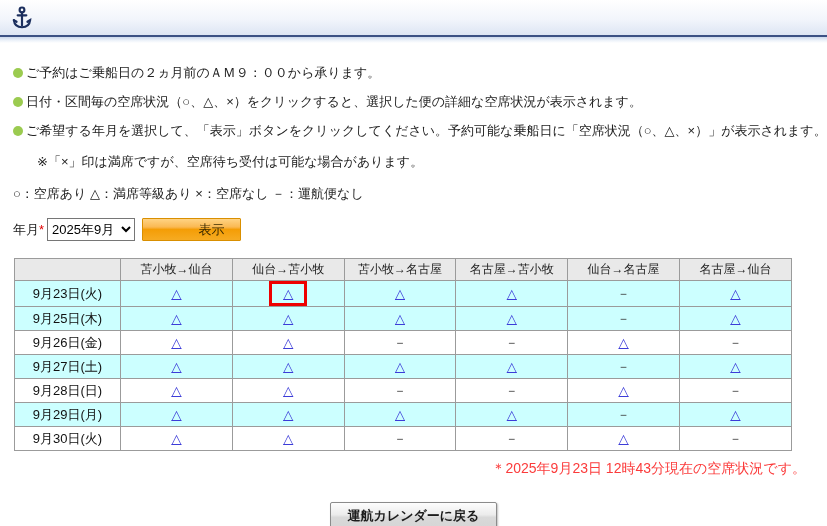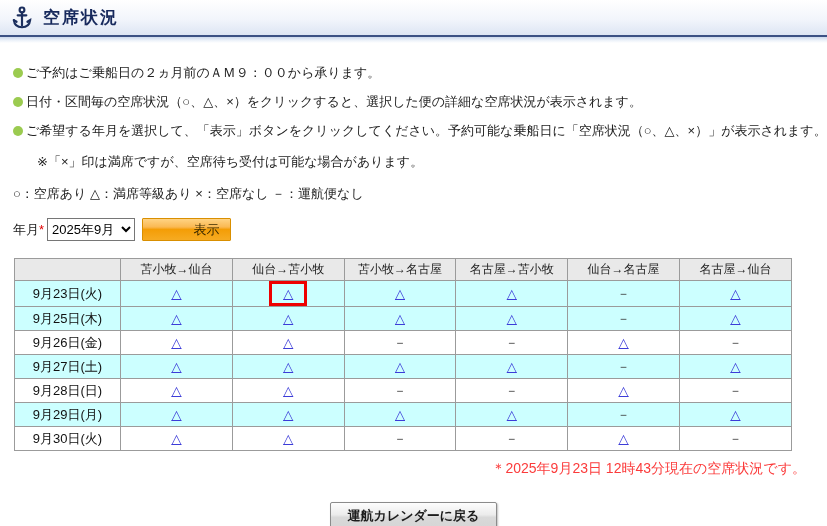--- a/index.html
+++ b/index.html
@@ -38,21 +38,21 @@
   
   .form-row { margin: 15px 0 0 13px; display: flex; align-items: center; }
   .form-label { font-size: 13px; }
   .req-mark { color: #e00000; font-size: 13px; margin-right: 3px; }
   select.month-select {
     width: 88px; height: 23px; font-size: 13px;
     border: 1px solid #767676; background: #fff; margin-right: 7px;
     font-family: inherit;
   }
   .show-button {
-    width: 89px; height: 23px; font-size: 13px; font-family: inherit;
+    width: 99px; height: 23px; font-size: 13px; font-family: inherit;
     color: #3a2a00; cursor: pointer;
     background: linear-gradient(180deg, #ffd383 0%, #fab953 38%, #f49d06 50%, #f6ab22 100%);
     border: 1px solid #d98f00; border-radius: 1px; padding-left: 40px;
   }
   
   table.availability {
     margin: 17px 18px 0 14px;
     border-collapse: collapse; table-layout: fixed; width: 777px;
   }
   table.availability col.date-col { width: 106px; }
@@ -93,21 +93,20 @@
 <div class="page-header">
   <span class="anchor-wrap">
     <svg viewBox="0 0 24 24" width="26" height="26" fill="none" stroke="#1c2f5e" stroke-width="2" stroke-linecap="round">
       <circle cx="12" cy="4.5" r="2.2"></circle>
       <line x1="12" y1="6.7" x2="12" y2="19"></line>
       <line x1="8" y1="9.5" x2="16" y2="9.5"></line>
       <path d="M4.5 14 C5 18.5 8 20.5 12 20.5 C16 20.5 19 18.5 19.5 14 L17 15.5"></path>
       <path d="M4.5 14 L7 15.5"></path>
     </svg>
   </span>
-  <span class="page-title">空席状況</span>
 </div>
 <div class="header-strip"></div>
 
 <div class="notes">
   <div class="note-line">
     <span class="bullet"></span>
     <span>ご予約はご乗船日の２ヵ月前のＡＭ９：００から承ります。</span>
   </div>
   <div class="note-line">
     <span class="bullet"></span>

